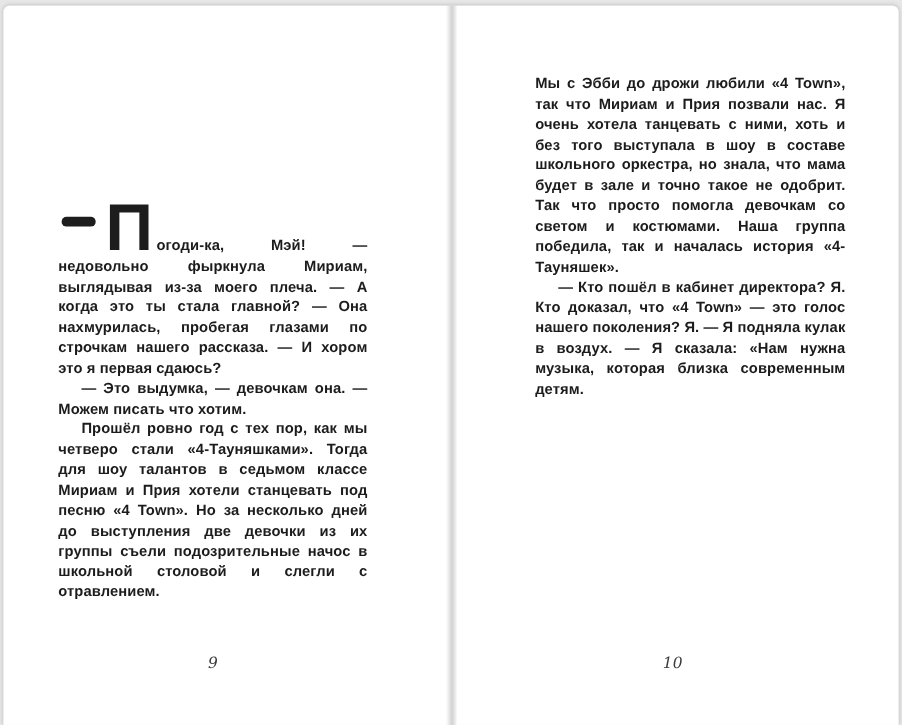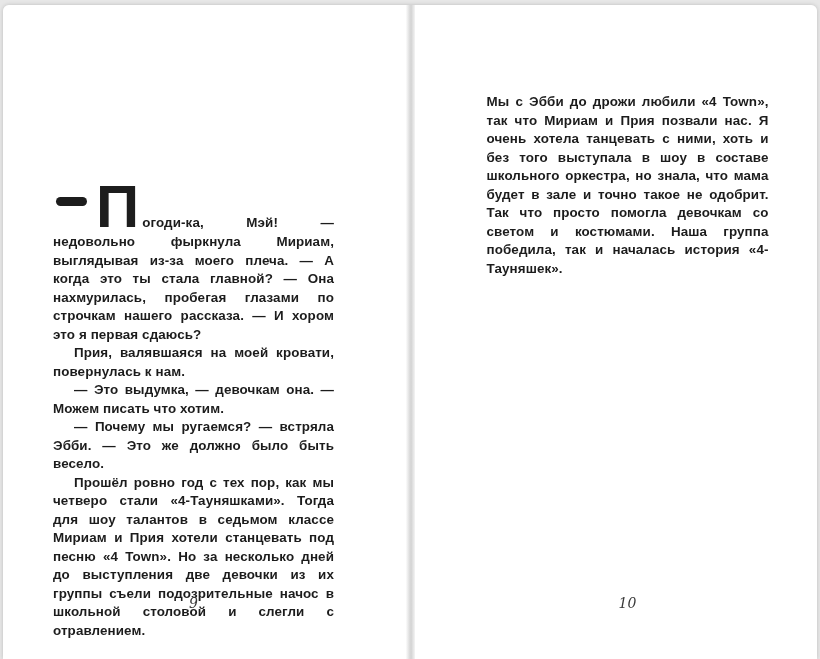--- a/index.html
+++ b/index.html
@@ -8,56 +8,55 @@
   .spread{position:absolute;left:3px;right:3px;top:5px;bottom:0;
     display:flex;border-radius:6px 6px 0 0;overflow:hidden;
     box-shadow:0 0 4px rgba(0,0,0,.18);}
   .page{flex:1 1 0;position:relative;background:var(--page_bg,#ffffff);}
   .gutter{flex:0 0 9px;
     background:linear-gradient(90deg,#fcfcfc 0%,#dadada 42%,#d4d4d4 58%,#f4f4f4 100%);}
   .text-block{position:relative;color:var(--text,#1c1c1c);
     font-weight:700;font-size:13.4px;line-height:18.5px;
     text-align:justify;letter-spacing:.1px;}
   .page.left .text-block{padding:176px 0 0 50px;width:281px;}
-  .page.right .text-block{padding:88px 0 0 72px;width:282px;}
+  .page.right .text-block{padding:62px 0 0 72px;width:282px;}
   .para{margin:0;text-indent:21px;}
   .para.no-indent,.para.opening{text-indent:0;}
   .cap-dash{display:inline-block;width:31px;height:9px;margin-left:3px;margin-right:9px;
     background:var(--drop_cap,#1d1d1d);border-radius:4.5px;vertical-align:17px;}
   .cap-dash .sr{font-size:0;color:transparent;}
   .cap{font-size:60px;line-height:52px;font-weight:700;
     color:var(--drop_cap,#1d1d1d);padding-right:3px;}
   .page-number{position:absolute;bottom:48px;text-align:center;
     font-family:"DejaVu Serif",serif;font-style:italic;font-size:14px;
     color:var(--page_number,#3a3a3a);}
   .page.left .page-number{left:50px;width:281px;}
-  .page.right .page-number{left:72px;width:282px;font-style:italic;}
+  .page.right .page-number{left:56px;width:282px;font-style:italic;}
 </style>
 </head>
 <body>
 
 <div class="frame">
   <div class="spread">
 
     <section class="page left">
       <div class="text-block">
         <p class="para opening">
           <span class="cap-dash"><span class="sr">—</span></span><span class="cap">П</span><span>огоди-ка, Мэй! — недовольно фыркнула Мириам, выглядывая из-за моего плеча. — А когда это ты стала главной? — Она нахмурилась, пробегая глазами по строчкам нашего рассказа. — И хором это я первая сдаюсь?</span>
         </p>
-        <p class="para">Прия, валявшаяся на моей кровати, повернулась к нам.</p>
         <p class="para">— Это выдумка, — девочкам она. — Можем писать что хотим.</p>
-        <p class="para">— Почему мы ругаемся? — встряла Эбби. — Это же должно было быть весело.</p>
         <p class="para">Прошёл ровно год с тех пор, как мы четверо стали «4-Тауняшками». Тогда для шоу талантов в седьмом классе Мириам и Прия хотели станцевать под песню «4 Town». Но за несколько дней до выступления две девочки из их группы съели подозрительные начос в школьной столовой и слегли с отравлением.</p>
       </div>
       <div class="page-number">9</div>
     </section>
 
     <div class="gutter"></div>
 
     <section class="page right">
       <div class="text-block">
         <p class="para no-indent">Мы с Эбби до дрожи любили «4 Town», так что Мириам и Прия позвали нас. Я очень хотела танцевать с ними, хоть и без того выступала в шоу в составе школьного оркестра, но знала, что мама будет в зале и точно такое не одобрит. Так что просто помогла девочкам со светом и костюмами. Наша группа победила, так и началась история «4-Тауняшек».</p>
+        <p class="para">— Кто пошёл в кабинет директора? Я. Кто доказал, что «4 Town» — это голос нашего поколения? Я. — Я подняла кулак в воздух. — Я сказала: «Нам нужна музыка, которая близка современным детям.</p>
       </div>
       <div class="page-number">10</div>
     </section>
 
   </div>
 </div>
 
 </body></html>

